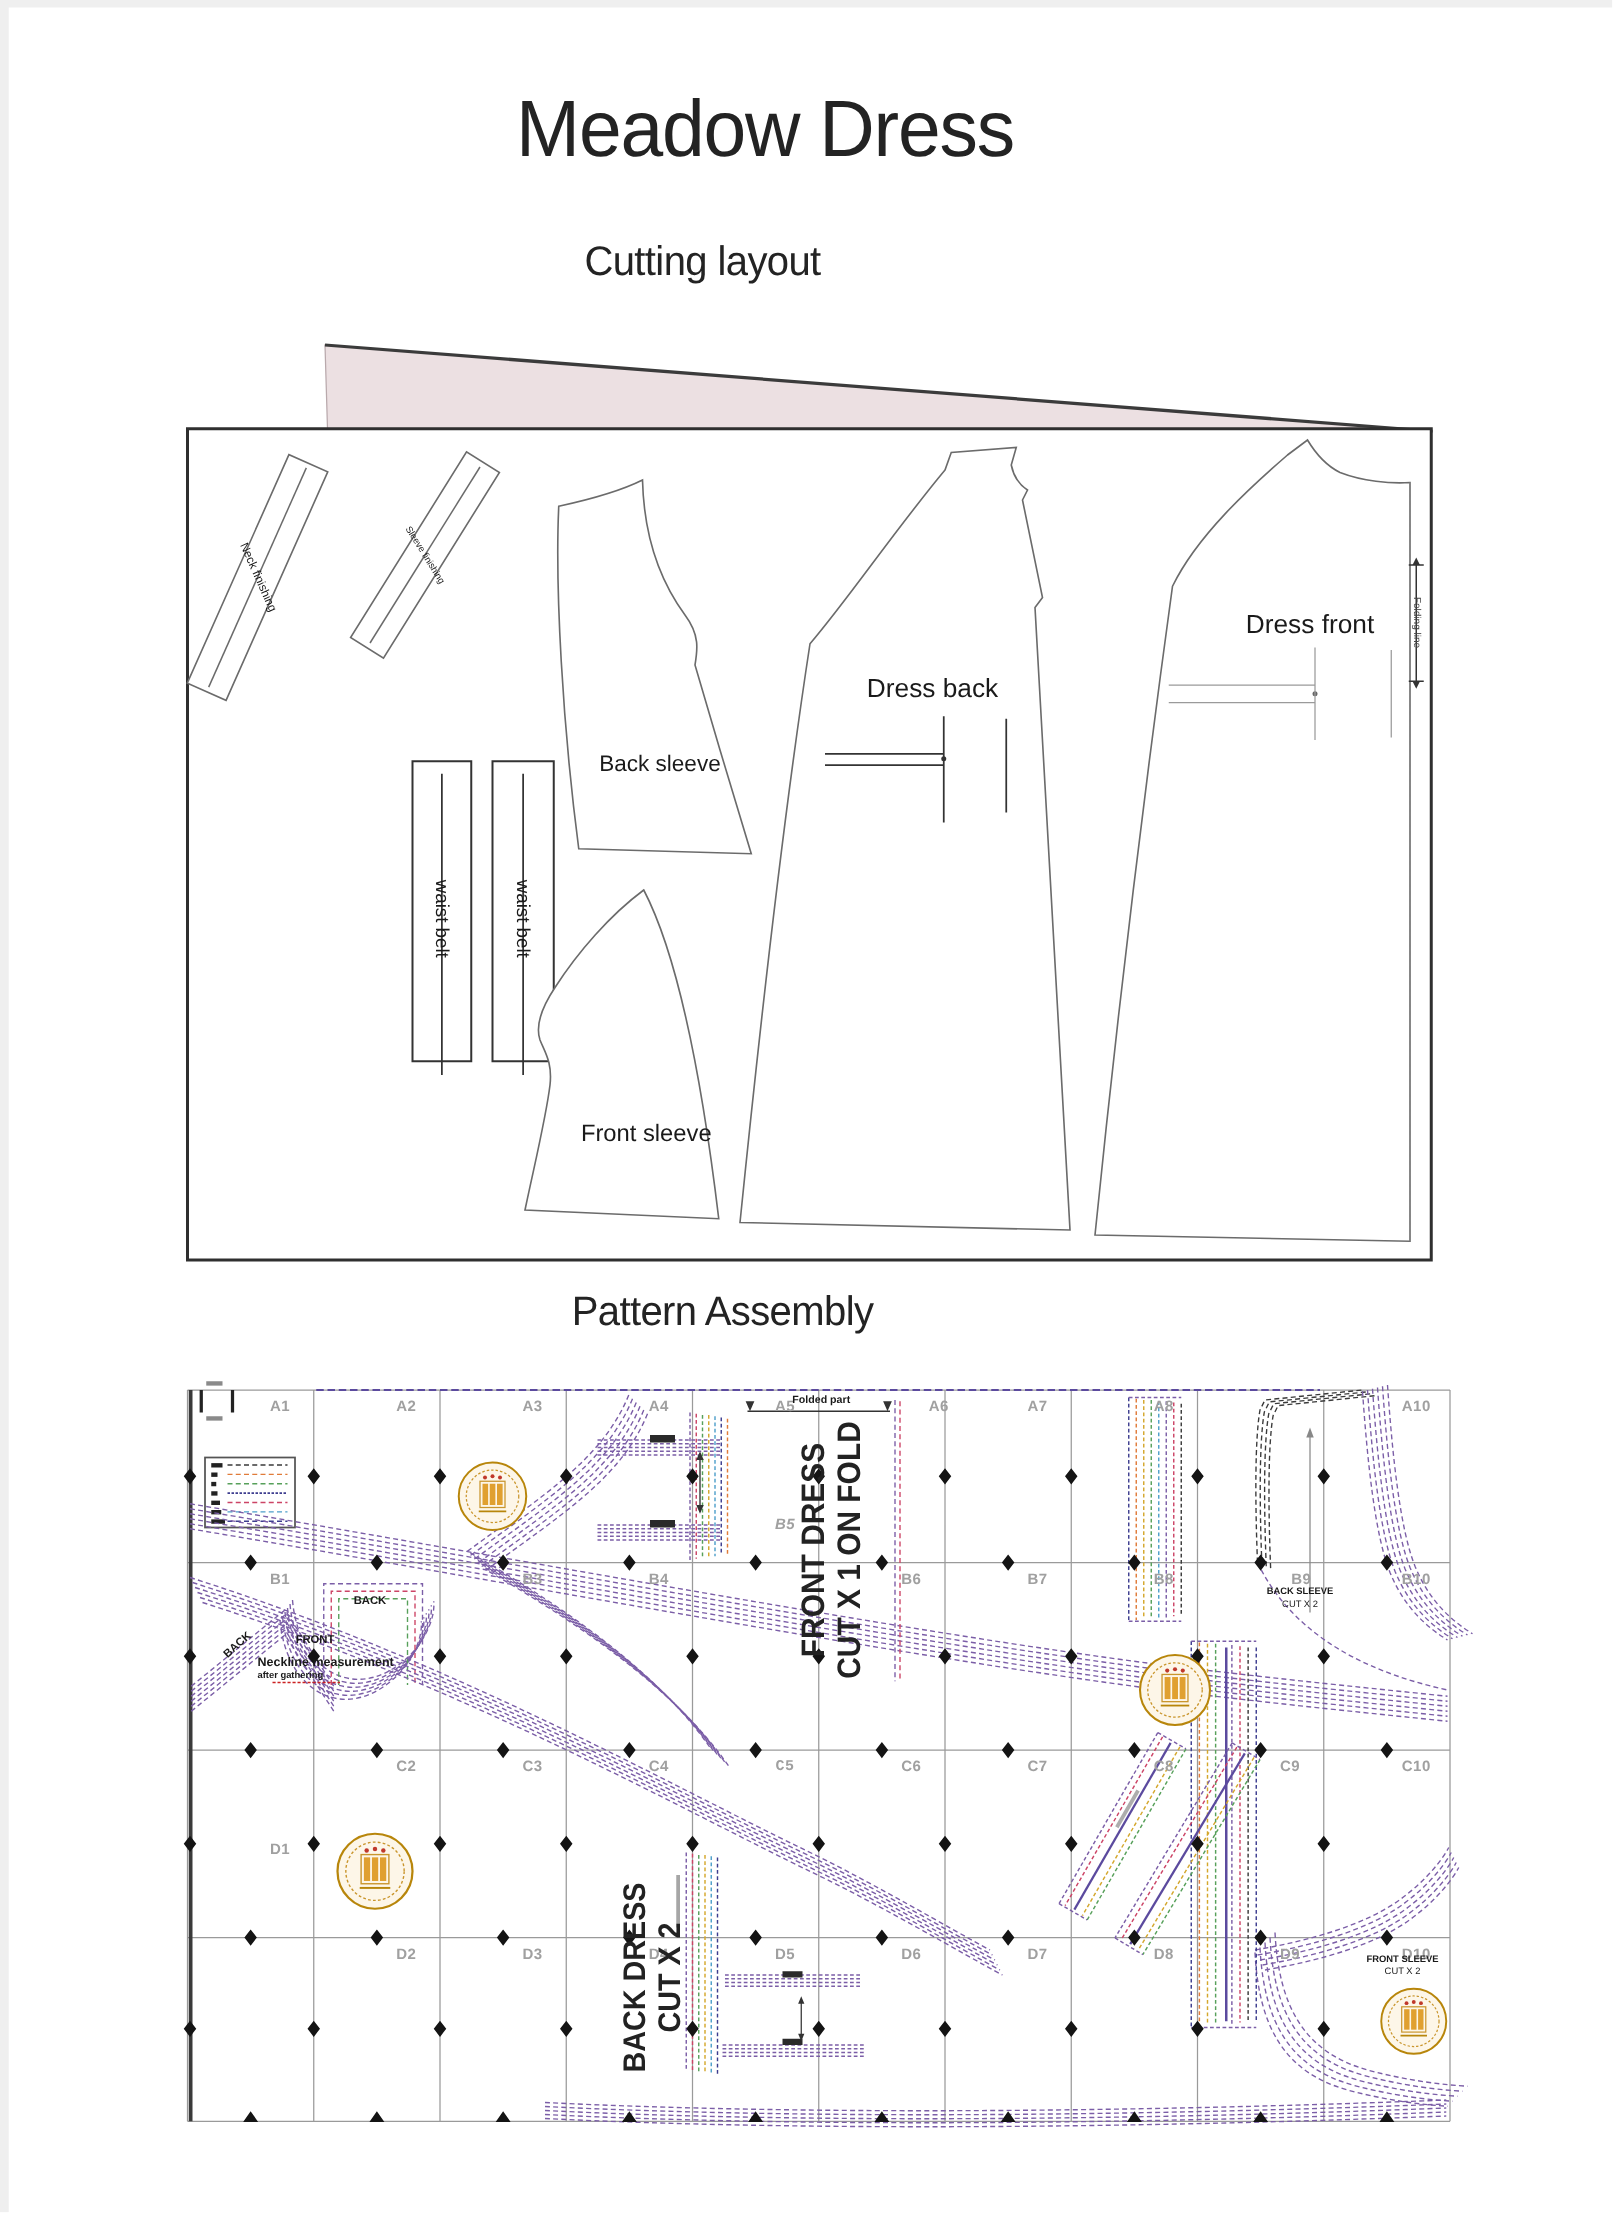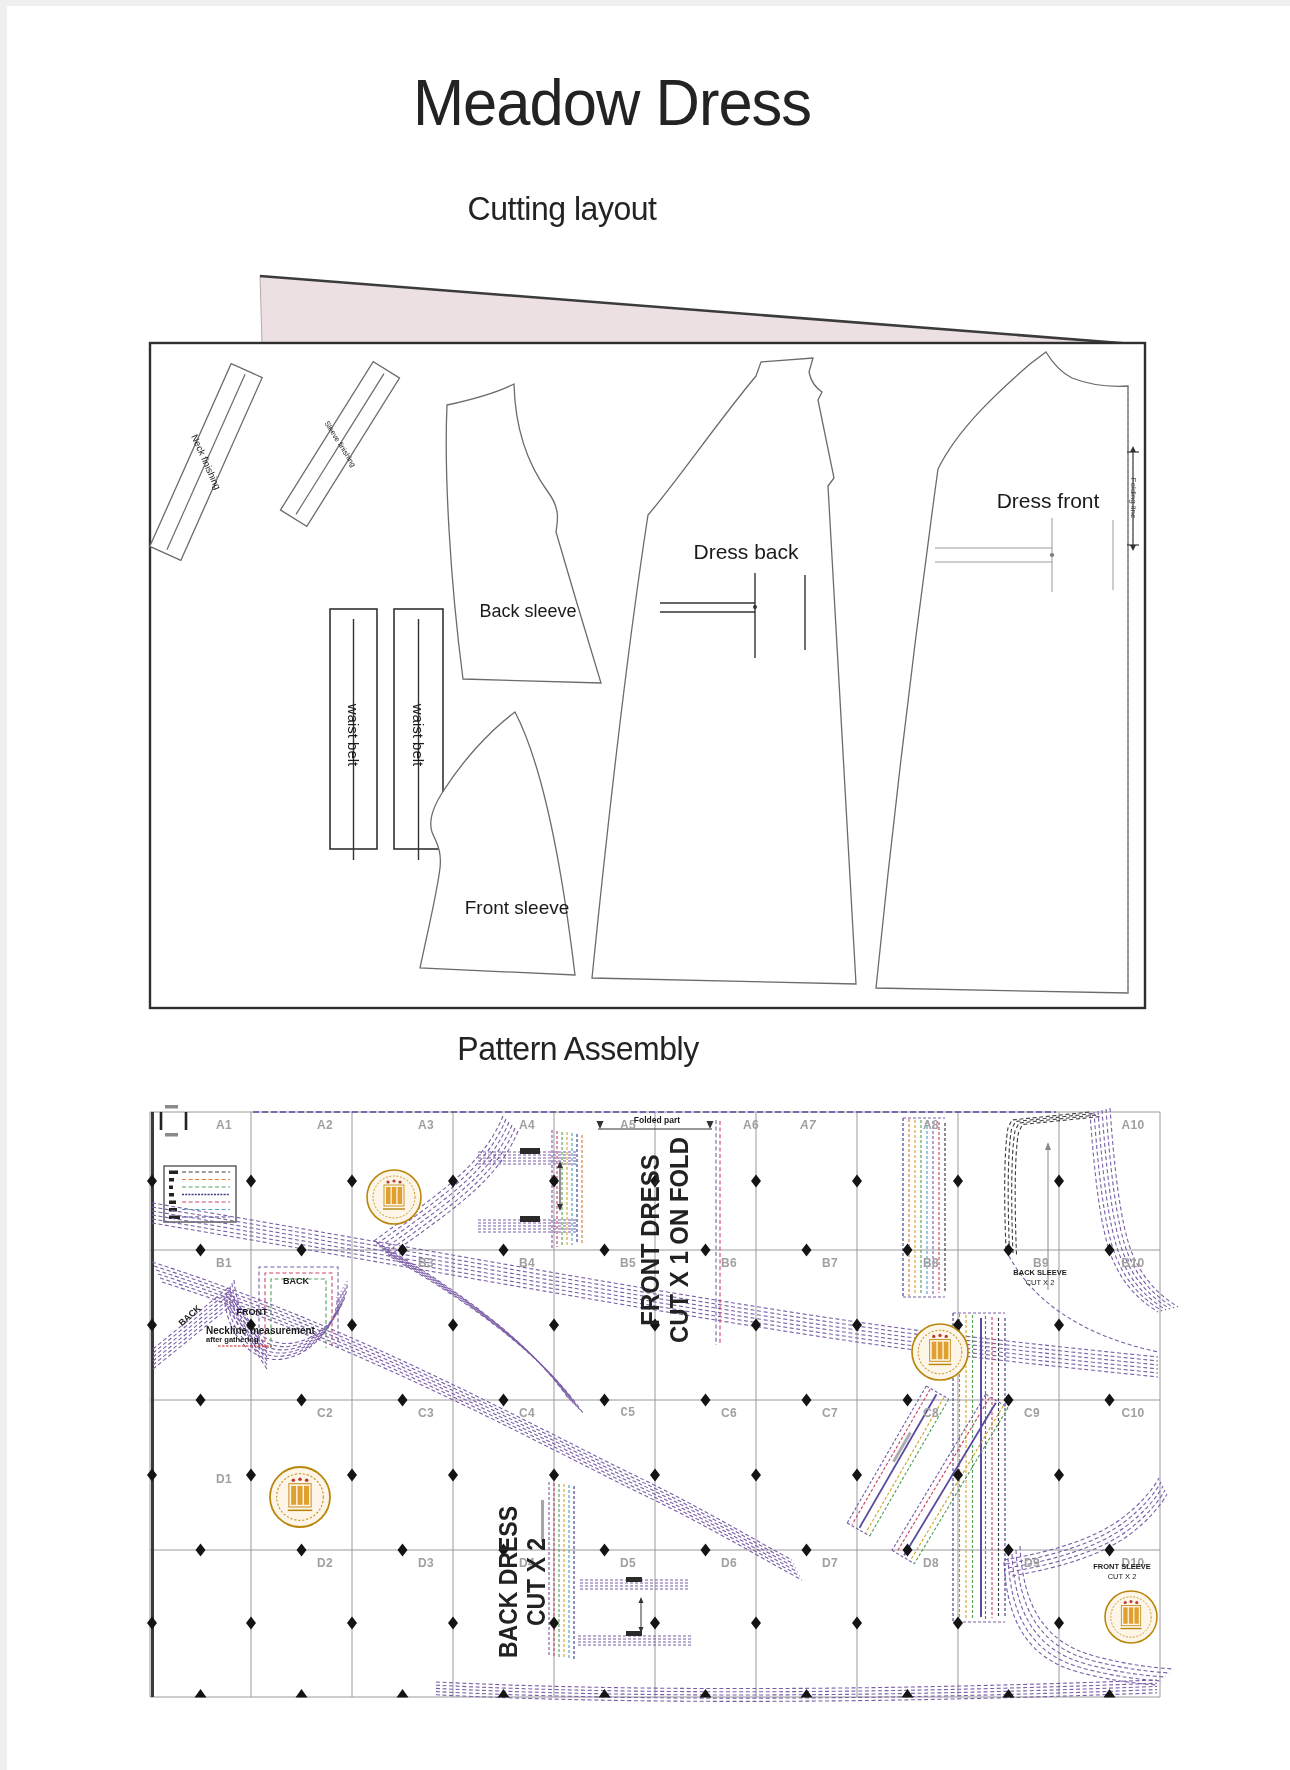--- a/index.html
+++ b/index.html
@@ -386,27 +386,27 @@
       </g>
   </svg>
 
   <div id="gridlabels">
       <span class="gridlbl" style="left: 224px; top: 1118px;">A1</span>
       <span class="gridlbl" style="left: 325px; top: 1118px;">A2</span>
       <span class="gridlbl" style="left: 426px; top: 1118px;">A3</span>
       <span class="gridlbl" style="left: 527px; top: 1118px;">A4</span>
       <span class="gridlbl" style="left: 628px; top: 1118px;">A5</span>
       <span class="gridlbl" style="left: 751px; top: 1118px;">A6</span>
-      <span class="gridlbl" style="left: 808px; top: 1118px; font-style: italic;">A7</span>
+      <span class="gridlbl" style="left: 830px; top: 1118px;">A7</span>
       <span class="gridlbl" style="left: 931px; top: 1118px;">A8</span>
       <span class="gridlbl" style="left: 1133px; top: 1118px;">A10</span>
       <span class="gridlbl" style="left: 224px; top: 1256px;">B1</span>
       <span class="gridlbl" style="left: 426px; top: 1256px;">B3</span>
       <span class="gridlbl" style="left: 527px; top: 1256px;">B4</span>
-      <span class="gridlbl" style="left: 628px; top: 1256px;">B5</span>
+      <span class="gridlbl" style="left: 628px; top: 1212px; font-style: italic;">B5</span>
       <span class="gridlbl" style="left: 729px; top: 1256px;">B6</span>
       <span class="gridlbl" style="left: 830px; top: 1256px;">B7</span>
       <span class="gridlbl" style="left: 931px; top: 1256px;">B8</span>
       <span class="gridlbl" style="left: 1032px; top: 1256px; padding-left: 18px;">B9</span>
       <span class="gridlbl" style="left: 1133px; top: 1256px;">B10</span>
       <span class="gridlbl" style="left: 325px; top: 1406px;">C2</span>
       <span class="gridlbl" style="left: 426px; top: 1406px;">C3</span>
       <span class="gridlbl" style="left: 527px; top: 1406px;">C4</span>
       <span class="gridlbl" style="left: 628px; top: 1406px; font-family: Liberation Mono, monospace;">C5</span>
       <span class="gridlbl" style="left: 729px; top: 1406px;">C6</span>

